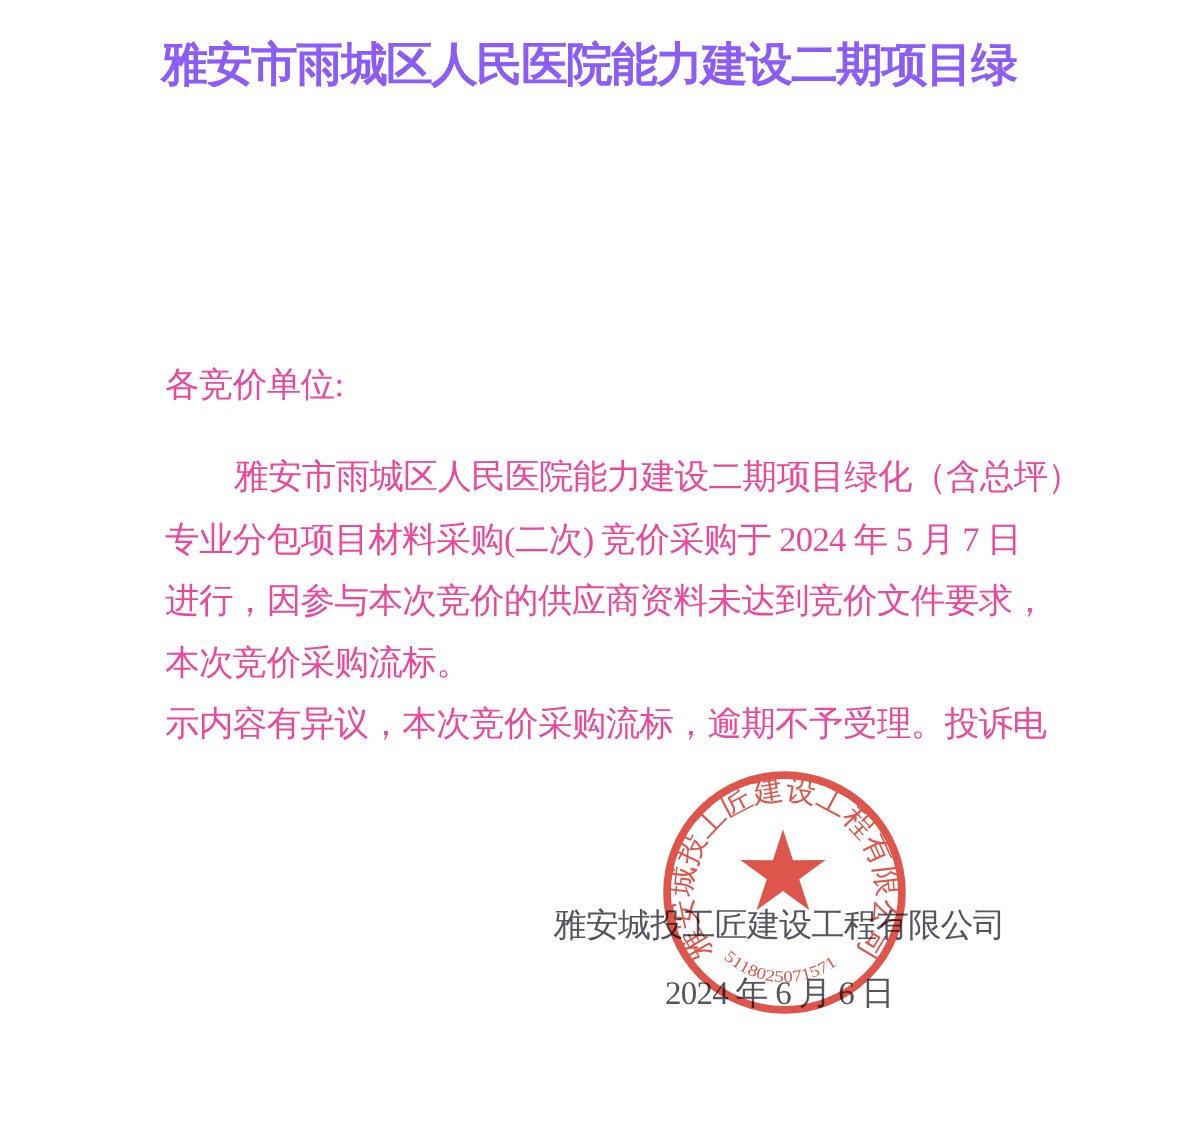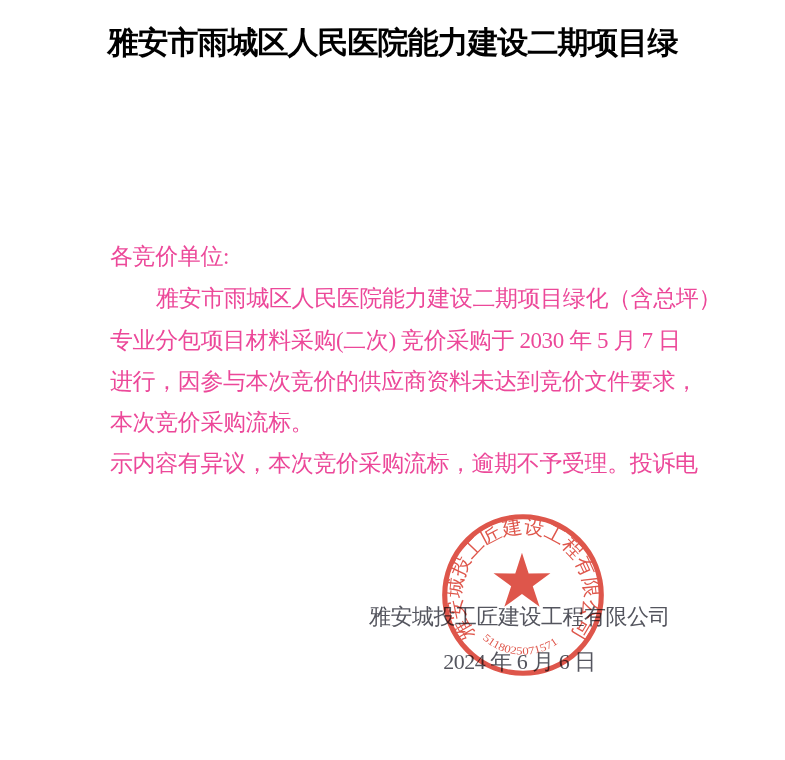--- a/index.html
+++ b/index.html
@@ -14,36 +14,36 @@
   .doc-title {
     position:absolute;
     top:12px;
     left:0;
     width:100%;
     text-align:center;
     font-size:31px;
     font-weight:bold;
     line-height:62px;
     letter-spacing:-1px;
-    color:#000000;
+    color:#8b5cf6;
     margin:0;
   }
   .doc-body {
     position:absolute;
     left:110px;
     top:236px;
     width:578px;
     font-size:23px;
     line-height:41.3px;
     letter-spacing:-0.4px;
     color:#ec4899;
   }
   .doc-body .line { white-space:nowrap; }
   .doc-body .indent { text-indent:46px; }
-  .doc-body .gap { margin-top:1px; }
+  .doc-body .gap { margin-top:20px; }
   .signature {
     position:absolute;
     top:594px;
     right:113px;
     width:305px;
     text-align:center;
     font-size:22px;
     line-height:45px;
     letter-spacing:-0.5px;
     color:#54555e;
@@ -65,21 +65,21 @@
 
 <div class="page">
 
   <h1 class="doc-title">
     <div>雅安市雨城区人民医院能力建设二期项目绿</div>
   </h1>
 
   <div class="doc-body">
     <div class="line">各竞价单位:</div>
     <div class="line indent gap">雅安市雨城区人民医院能力建设二期项目绿化（含总坪）</div>
-    <div class="line">专业分包项目材料采购(二次) 竞价采购于 2030 年 5 月 7 日</div>
+    <div class="line">专业分包项目材料采购(二次) 竞价采购于 2024 年 5 月 7 日</div>
     <div class="line">进行，因参与本次竞价的供应商资料未达到竞价文件要求，</div>
     <div class="line">本次竞价采购流标。</div>
     <div class="line">示内容有异议，本次竞价采购流标，逾期不予受理。投诉电</div>
   </div>
 
   <div class="signature">
     <div>雅安城投工匠建设工程有限公司</div>
     <div>2024 年 6 月 6 日</div>
   </div>
 

